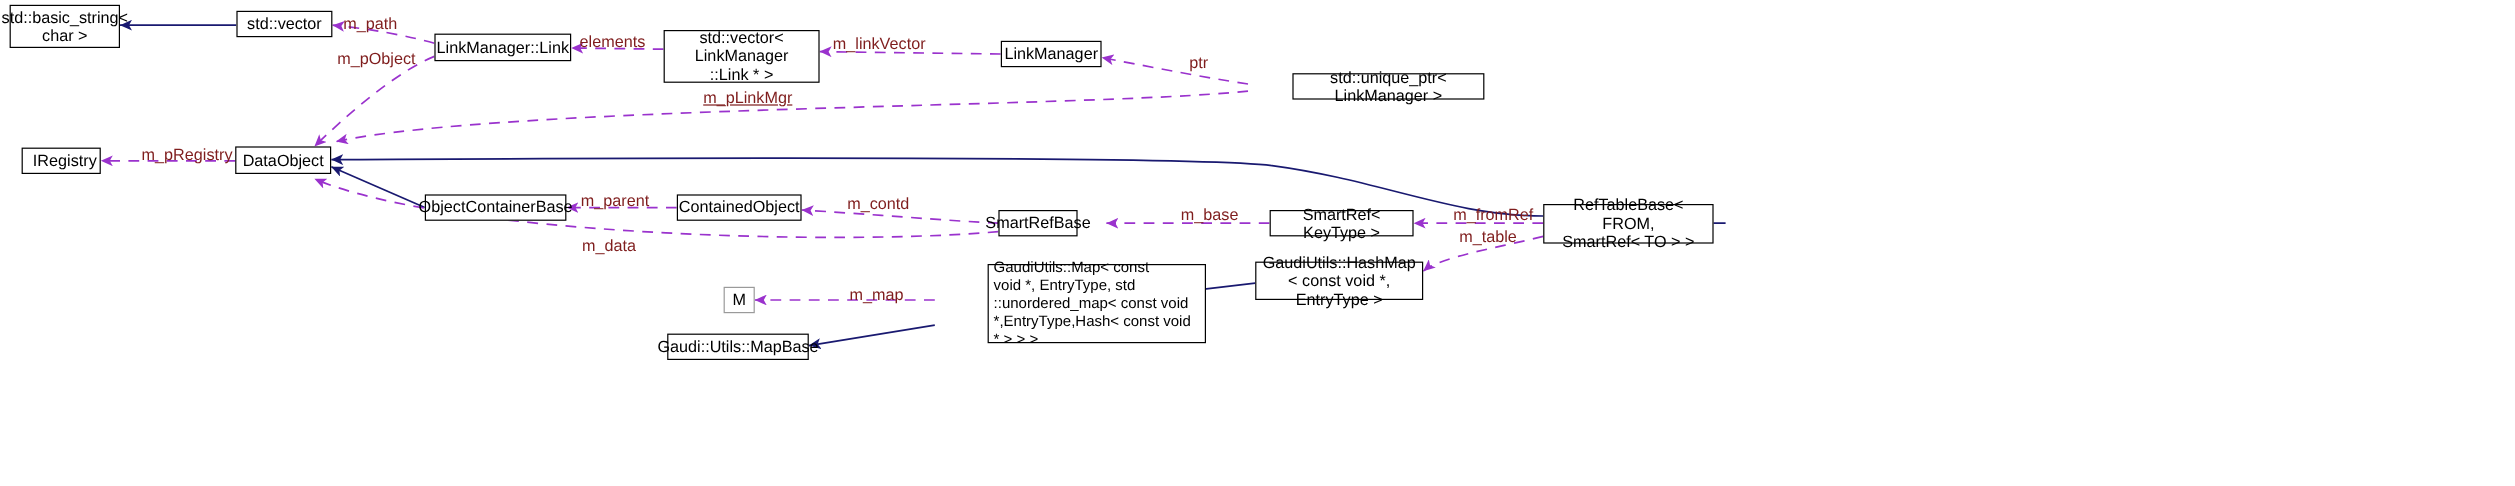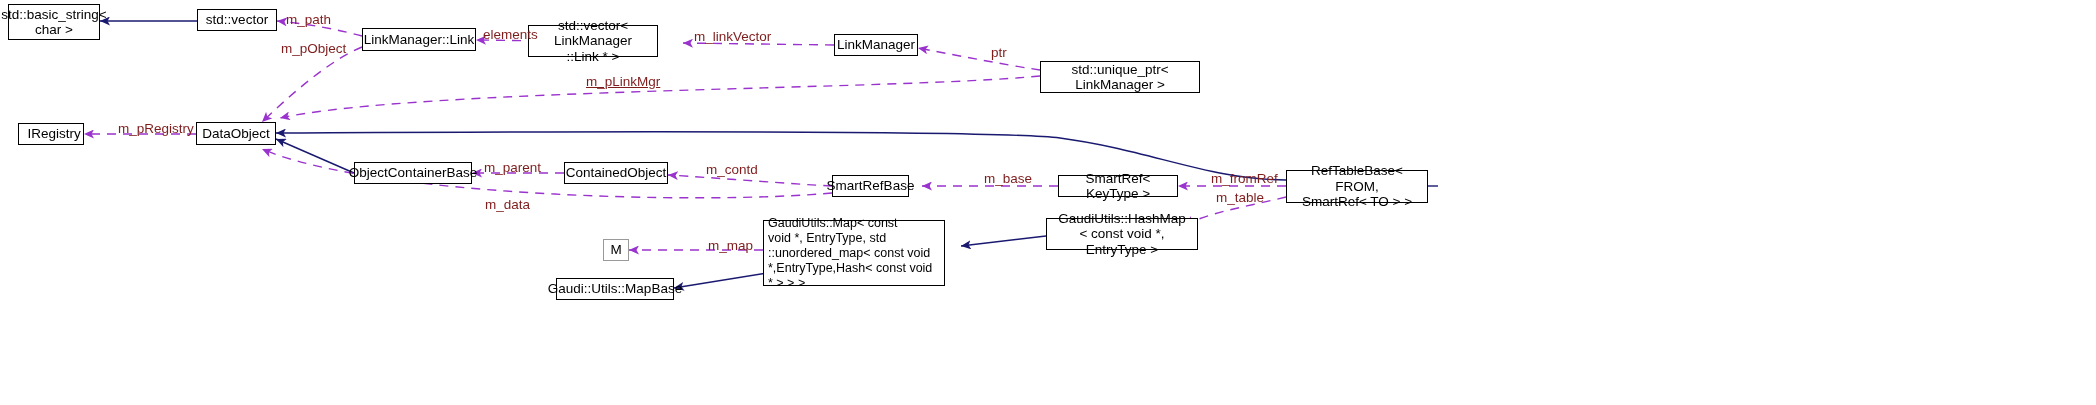--- a/index.html
+++ b/index.html
@@ -92,49 +92,49 @@
     </g>
   </svg>
 
   <div class="node" style="left:8px;top:4px;width:92px;height:36px;">std::basic_string&lt;
 char &gt;</div>
 
   <div class="node" style="left:197px;top:9px;width:80px;height:22px;">std::vector</div>
 
   <div class="node" style="left:362px;top:28px;width:114px;height:23px;">LinkManager::Link</div>
 
-  <div class="node" style="left:528px;top:25px;width:130px;height:32px;">std::vector&lt; LinkManager
+  <div class="node" style="left:553px;top:25px;width:130px;height:44px;">std::vector&lt; LinkManager
 ::Link * &gt;</div>
 
   <div class="node" style="left:834px;top:34px;width:84px;height:22px;">LinkManager</div>
 
-  <div class="node" style="left:1040px;top:61px;width:160px;height:32px;">std::unique_ptr&lt; LinkManager &gt;</div>
+  <div class="node" style="left:1077px;top:61px;width:160px;height:22px;">std::unique_ptr&lt; LinkManager &gt;</div>
 
   <div class="node" style="left:18px;top:123px;width:66px;height:22px;padding-left:10px;">IRegistry</div>
 
   <div class="node" style="left:196px;top:122px;width:80px;height:23px;">DataObject</div>
 
   <div class="node" style="left:354px;top:162px;width:118px;height:22px;">ObjectContainerBase</div>
 
   <div class="node" style="left:564px;top:162px;width:104px;height:22px;">ContainedObject</div>
 
-  <div class="node" style="left:832px;top:175px;width:77px;height:22px;">SmartRefBase</div>
+  <div class="node" style="left:832px;top:175px;width:66px;height:22px;">SmartRefBase</div>
 
   <div class="node" style="left:1058px;top:175px;width:120px;height:22px;">SmartRef&lt; KeyType &gt;</div>
 
   <div class="node" style="left:1286px;top:170px;width:142px;height:33px;">RefTableBase&lt; FROM,
 SmartRef&lt; TO &gt; &gt;</div>
 
 
-  <div class="node" style="left:1046px;top:218px;width:152px;height:32px;">GaudiUtils::HashMap
+  <div class="node" style="left:1046px;top:218px;width:140px;height:32px;">GaudiUtils::HashMap
 &lt; const void *, EntryType &gt;</div>
 
   <div class="node faint" style="left:603px;top:239px;width:26px;height:22px;">M</div>
 
-  <div class="node leftalign" style="left:763px;top:220px;width:182px;height:66px;font-size:12.5px;line-height:15px;">GaudiUtils::Map&lt; const
+  <div class="node leftalign" style="left:823px;top:220px;width:182px;height:66px;font-size:12.5px;line-height:15px;">GaudiUtils::Map&lt; const
  void *, EntryType, std
 ::unordered_map&lt; const void
  *,EntryType,Hash&lt; const void * &gt; &gt; &gt;</div>
 
   <div class="node" style="left:556px;top:278px;width:118px;height:22px;">Gaudi::Utils::MapBase</div>
 
   <div class="edgelabel" style="left:286px;top:12px;">m_path</div>
   <div class="edgelabel" style="left:483px;top:27px;">elements</div>
   <div class="edgelabel" style="left:694px;top:29px;text-align:right;">m_linkVector</div>
   <div class="edgelabel" style="left:991px;top:45px;">ptr</div>

